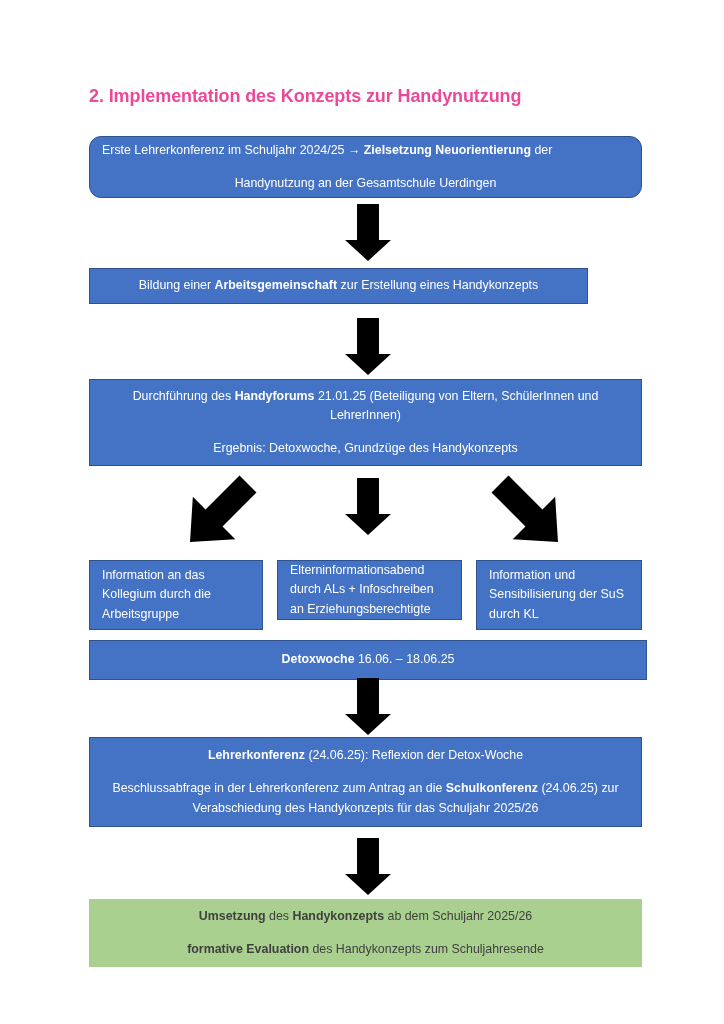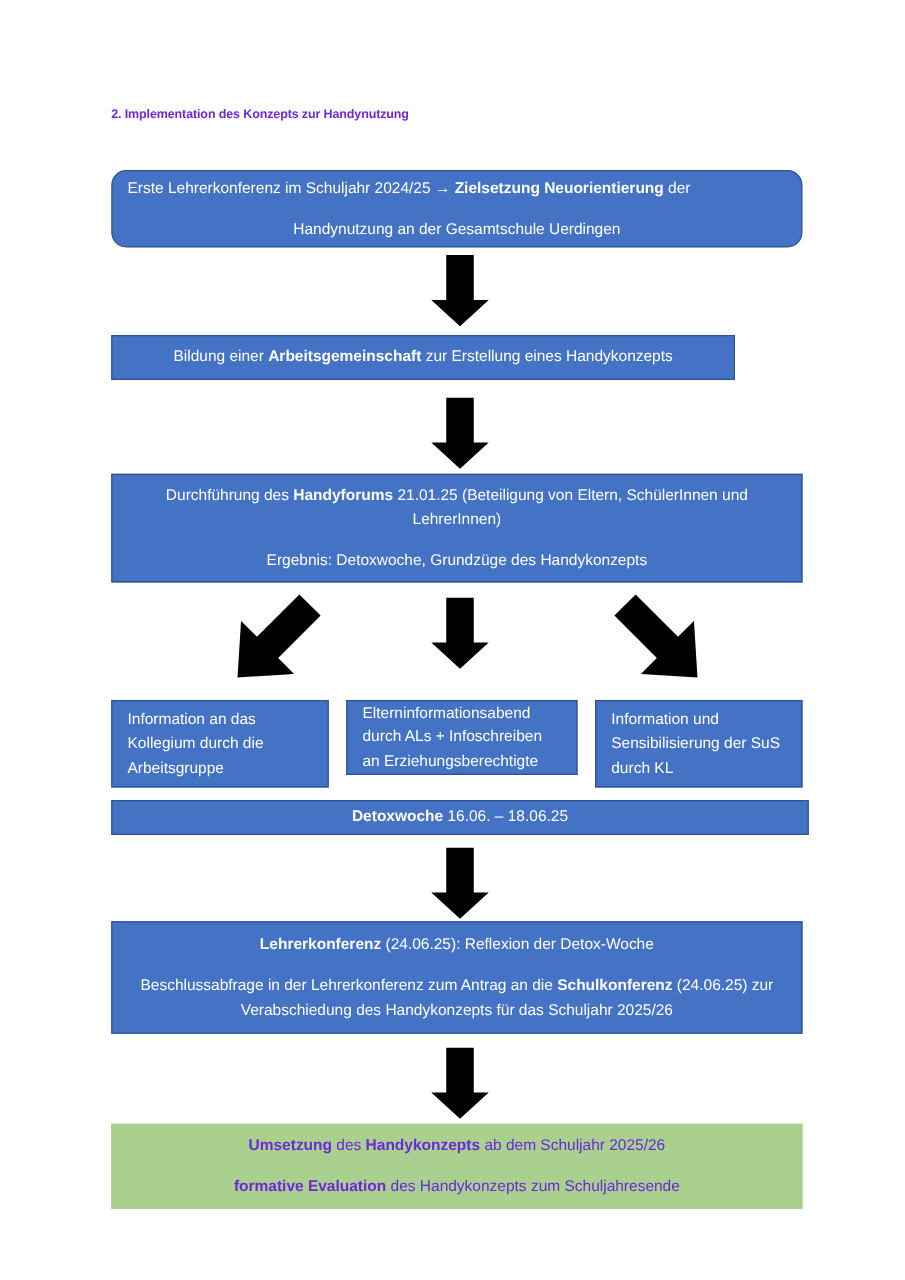--- a/index.html
+++ b/index.html
@@ -16,61 +16,61 @@
   }
   .page {
     position: absolute;
     inset: 0;
     background: #ffffff;
   }
   .title {
     position: absolute;
     left: 89px;
     top: 86px;
-    font-size: 10px;
+    font-size: 18px;
     font-weight: bold;
-    color: #6d28d9;
+    color: #ec4899;
     letter-spacing: -0.1px;
     white-space: nowrap;
   }
   .box {
     position: absolute;
     box-sizing: border-box;
     background: #4472C4;
     border: 1px solid #2F528F;
     color: #ffffff;
     font-size: 12.4px;
     line-height: 1.55;
     display: flex;
     flex-direction: column;
     justify-content: center;
   }
   .box.green {
     background: #A9D08E;
     border: 1px solid #A9D08E;
-    color: #6d28d9;
+    color: #404040;
   }
   .box p {
     margin: 0;
   }
   .box p + p { margin-top: 14px; text-align: center; }
   .center { text-align: center; padding: 0 10px; }
   .left   { text-align: left;   padding: 0 12px; }
   b { font-weight: bold; }
 
   
   #box-first-conference { left:89px;  top:136px; width:553px; height:62px;border-radius:12px; }
   #box-working-group    { left:89px;  top:268px; width:499px; height:36px; }
   #box-handyforum       { left:89px;  top:379px; width:553px; height:87px; }
 
   #box-info-kollegium   { left:89px;  top:560px; width:174px; height:70px; }
   #box-elternabend      { left:277px; top:560px; width:185px; height:60px; }
   #box-info-sus         { left:476px; top:560px; width:166px; height:70px; }
 
-  #box-detoxwoche       { left:89px;  top:640px; width:558px; height:28px; }
+  #box-detoxwoche       { left:89px;  top:640px; width:558px; height:40px; }
   #box-lehrerkonferenz  { left:89px;  top:737px; width:553px; height:90px; }
   #box-umsetzung        { left:89px;  top:899px; width:553px; height:68px; }
 
   
   .arrow-down {
     position: absolute;
     width: 48px;
     height: 58px;
   }
   .arrow-diag {

